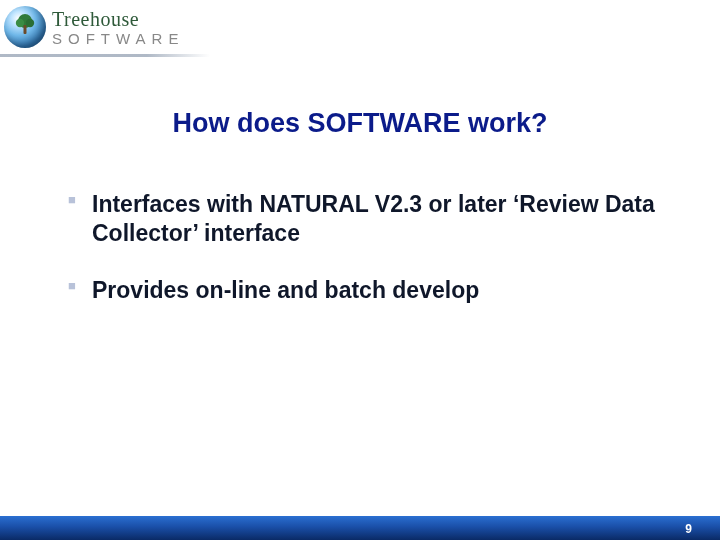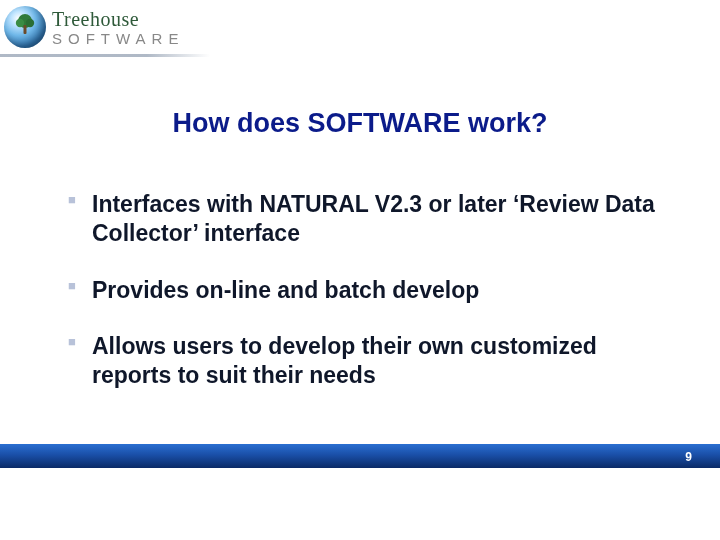--- a/index.html
+++ b/index.html
@@ -1,18 +1,18 @@
 <!DOCTYPE html>
 <html><head>
 <meta charset="utf-8">
 <style>
   * { margin: 0; padding: 0; box-sizing: border-box; }
   html, body { width: 720px; height: 540px; font-family: Arial, Helvetica, sans-serif; background: #fff; overflow: hidden; }
 
-  .slide { position: relative; width: 720px; height: 468px; background: #ffffff; }
+  .slide { position: relative; width: 720px; height: 540px; background: #ffffff; }
 
   
   .logo-block { position: absolute; top: 6px; left: 4px; display: flex; align-items: center; }
   .logo-orb {
     width: 42px; height: 42px; border-radius: 50%;
     background: radial-gradient(circle at 35% 30%, #ffffff 0%, #bfe4ff 18%, #6fb7e8 42%, #2e6fa7 70%, #174a78 100%);
     box-shadow: inset -3px -3px 6px rgba(0,0,0,0.25);
     position: relative;
   }
   .logo-tree {
@@ -76,22 +76,19 @@
 
   <div class="title">How does SOFTWARE work?</div>
 
   <div class="body">
     <div class="bullet">
       <div class="text">Interfaces with NATURAL V2.3 or later ‘Review Data Collector’ interface</div>
     </div>
     <div class="bullet">
       <div class="text">Provides on-line and batch develop</div>
     </div>
-    <div class="bullet">
-      <div class="text">Allows users to develop their own customized reports to suit their needs</div>
-    </div>
   </div>
 
   <div class="footer-bar">
     <div class="page-number">9</div>
   </div>
 
 </div>
 
 </body></html>

